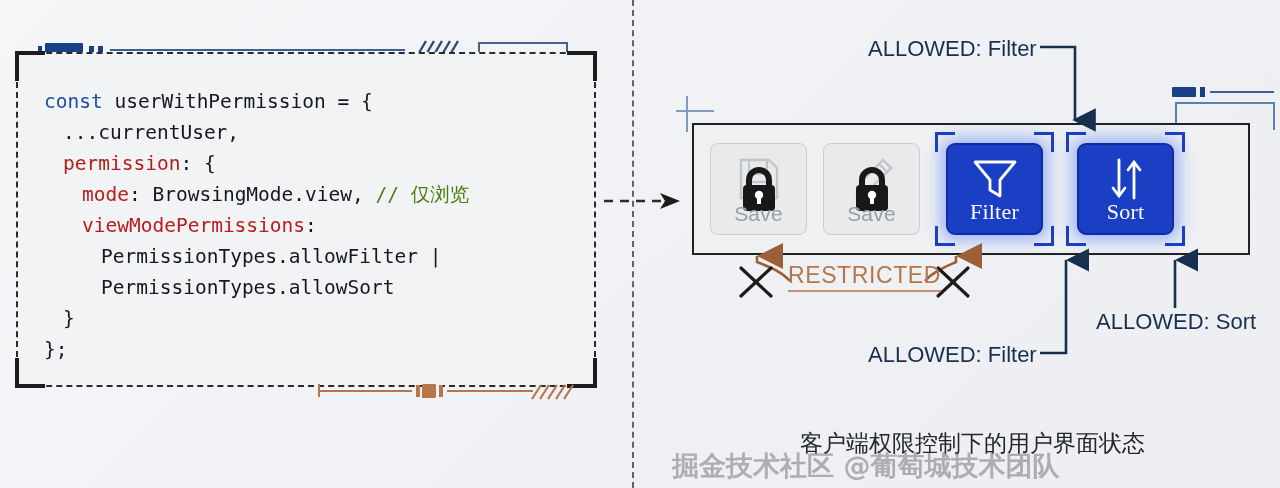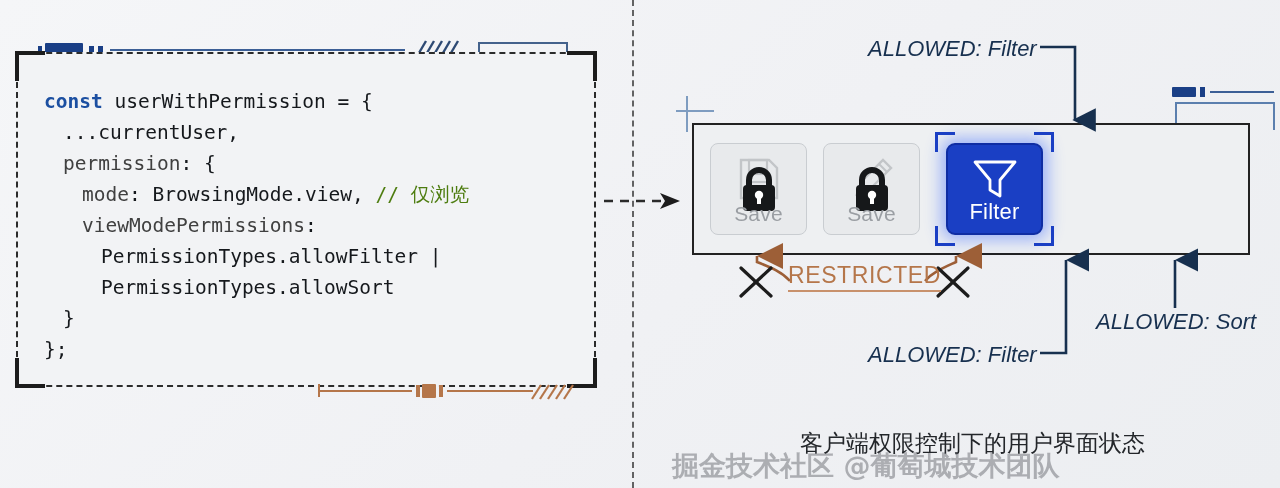--- a/index.html
+++ b/index.html
@@ -46,22 +46,22 @@
 
   #code-text {
     position: absolute;
     left: 26px; top: 32px;
     font-family: "DejaVu Sans Mono", "Liberation Mono", monospace;
     font-size: 19.5px;
     line-height: 31px;
     color: #111418;
     white-space: pre;
   }
-  .kw  { color:#1c4fa1;font-weight:bold; }
-  .prop{ color:#404040; }
+  .kw  { color:#1c4fa1; }
+  .prop{ color:#b91c1c; }
   .cmt { color:#4d7c0f; }
   .plain { color:#15181c; }
 
   
   #deco-top {
     position: absolute;
     left: 38px; top: 40px;
     width: 530px; height: 20px;
   }
   .dash-blue { position:absolute; background:#1a3f86; }
@@ -123,20 +123,21 @@
   .tool-btn.disabled .btn-label {
     color: #9a9ea3;
     position: absolute;
     bottom: 8px;
   }
   .tool-btn.enabled .btn-label {
     color: #ffffff;
     position: absolute;
     bottom: 8px;
     font-size: 22px;
+    font-family: Liberation Serif, serif;
   }
   .ghost-icon {
     position: absolute;
     top: 12px; left: 50%;
     transform: translateX(-50%);
     opacity: .30;
   }
   .lock-icon {
     position: absolute;
     top: 20px; left: 50%;
@@ -155,21 +156,21 @@
   .fb.tr{right:0;top:0;border-left:none;border-bottom:none;}
   .fb.bl{left:0;bottom:0;border-right:none;border-top:none;}
   .fb.br{right:0;bottom:0;border-left:none;border-top:none;}
 
   
   .ann {
     position: absolute;
     font-size: 22px;
     white-space: nowrap;
   }
-  .ann.navy { color:#17304f;font-style:italic; }
+  .ann.navy { color:#17304f; }
   .ann.restricted {
     color:#b5764a;
     font-size: 23px;
     letter-spacing:.6px;
     border-bottom: 2.5px solid #c8916c;
     padding-bottom: 1px;
   }
   .caption {
     position:absolute;
     font-family:"DejaVu Sans", sans-serif;
@@ -297,20 +298,37 @@
           <span class="fb tr"></span>
         <span class="fb bl"></span>
           <span class="fb br"></span>
       </div>
       <svg class="enabled-icon" width="48" height="44" viewBox="0 0 48 44">
         <path d="M4 5 h40 l-15 18 v16 l-10 -6 v-10 z" fill="none" stroke="#ffffff" stroke-width="2.8" stroke-linejoin="round"></path>
       </svg>
       <span class="btn-label">Filter</span>
     </div>
 
+    <div class="tool-btn enabled" style="margin-left:18px;">
+      <div class="focus-brackets">
+        <span class="fb tl"></span>
+          <span class="fb tr"></span>
+        <span class="fb bl"></span>
+          <span class="fb br"></span>
+      </div>
+      <svg class="enabled-icon" width="48" height="44" viewBox="0 0 48 44">
+        <g stroke="#ffffff" stroke-width="2.8" fill="none" stroke-linecap="round">
+          <line x1="17" y1="3" x2="17" y2="38"></line>
+          <polyline points="11,31 17,39 23,31"></polyline>
+          <line x1="32" y1="41" x2="32" y2="6"></line>
+          <polyline points="26,13 32,5 38,13"></polyline>
+        </g>
+      </svg>
+      <span class="btn-label">Sort</span>
+    </div>
   </div>
 
   <svg class="ov" viewBox="0 0 1280 488">
     <defs>
       <marker id="navy-down" markerWidth="9" markerHeight="9" refX="4.5" refY="8" orient="auto">
         <polygon points="0,0 9,0 4.5,9" fill="#17304f"></polygon>
       </marker>
       <marker id="navy-up" markerWidth="9" markerHeight="9" refX="4.5" refY="0" orient="auto">
         <polygon points="0,9 9,9 4.5,0" fill="#17304f"></polygon>
       </marker>

